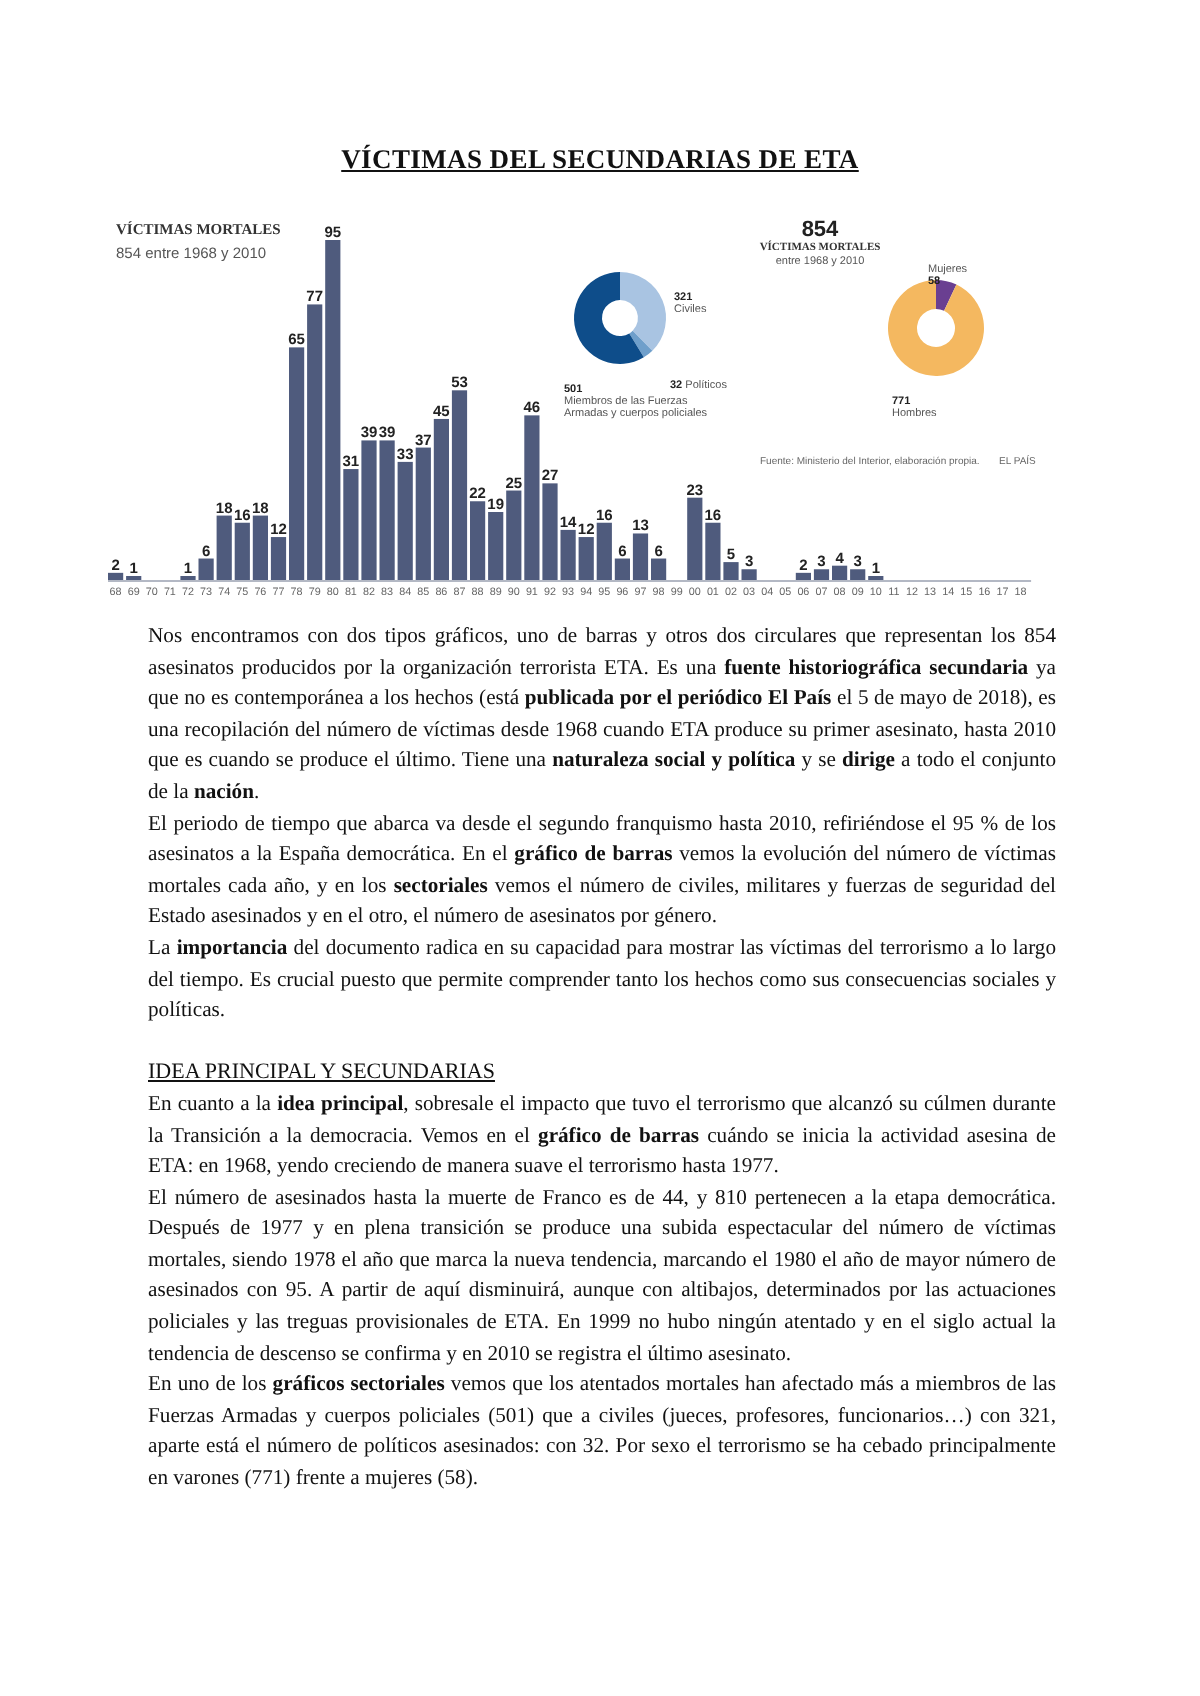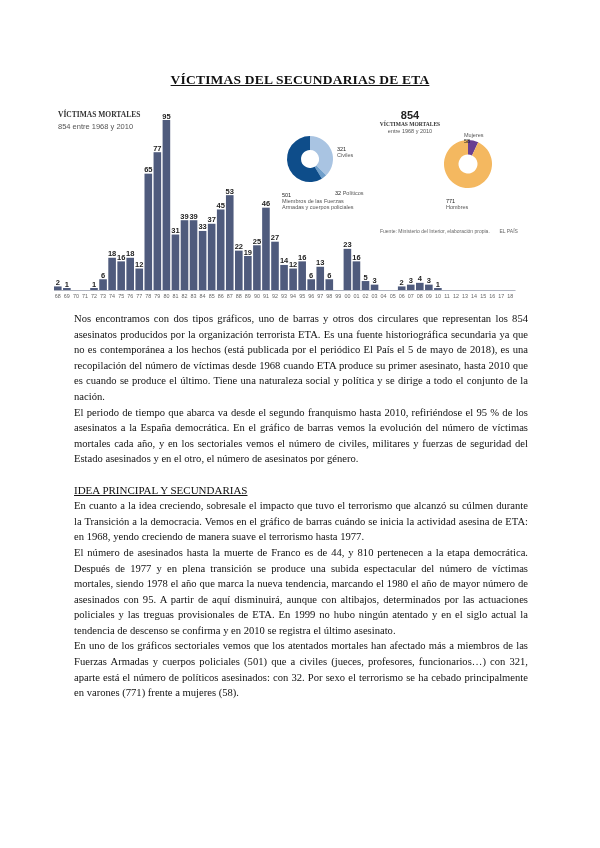--- a/index.html
+++ b/index.html
@@ -13,21 +13,21 @@
   .pie-total { font-family: Liberation Sans, sans-serif; font-weight: bold; font-size: 11px; color: #222; line-height: 11px; }
   .pie-hdr-title { font-family: "Liberation Serif", serif; font-weight: bold; font-size: 5.5px; color: #333; line-height: 7px; }
   .pie-hdr-sub { font-family: "Liberation Sans", sans-serif; font-size: 5.5px; color: #555; line-height: 6px; }
   .lbl { position: absolute; font-family: "Liberation Sans", sans-serif; font-size: 5.5px; color: #555; line-height: 6px; white-space: nowrap; }
   .lbl b { color: #222; }
   .source { position: absolute; left: 330px; top: 124px; font-family: "Liberation Sans", sans-serif; font-size: 5px; color: #666; white-space: nowrap; }
   .content { position: absolute; left: 74px; top: 311px; width: 454px; font-size: 10.6px; line-height: 15.6px; text-align: justify; }
   .content p { margin: 0; }
   .content h2 { margin: 0; font-size: 11px; font-weight: normal; text-decoration: underline; line-height: 15.6px; }
   .spacer { height: 15.6px; }
-  b { font-weight: normal; }
+  b { font-weight: bold; }
 </style>
 </head>
 <body>
 
 <div class="page-title">VÍCTIMAS DEL SECUNDARIAS DE ETA</div>
 
 <div class="infographic">
   <div class="bar-title">VÍCTIMAS MORTALES</div>
   <div class="bar-sub">854 entre 1968 y 2010</div>
 
@@ -201,18 +201,19 @@
   <div class="source">
     <span>Fuente: Ministerio del Interior, elaboración propia.</span>
     &nbsp;&nbsp;&nbsp;&nbsp;&nbsp;
     <span>EL PAÍS</span>
   </div>
 </div>
 
 <div class="content">
   <p><span>Nos encontramos con dos tipos gráficos, uno de barras y otros dos circulares que representan los 854 asesinatos producidos por la organización terrorista ETA. Es una </span><b>fuente historiográfica secundaria</b><span> ya que no es contemporánea a los hechos (está </span><b>publicada por el periódico El País</b><span> el 5 de mayo de 2018), es una recopilación del número de víctimas desde 1968 cuando ETA produce su primer asesinato, hasta 2010 que es cuando se produce el último. Tiene una </span><b>naturaleza social y política</b><span> y se </span><b>dirige</b><span> a todo el conjunto de la </span><b>nación</b><span>.</span></p>
   <p><span>El periodo de tiempo que abarca va desde el segundo franquismo hasta 2010, refiriéndose el 95 % de los asesinatos a la España democrática. En el </span><b>gráfico de barras</b><span> vemos la evolución del número de víctimas mortales cada año, y en los </span><b>sectoriales</b><span> vemos el número de civiles, militares y fuerzas de seguridad del Estado asesinados y en el otro, el número de asesinatos por género.</span></p>
+  <p><span>La </span><b>importancia</b><span> del documento radica en su capacidad para mostrar las víctimas del terrorismo a lo largo del tiempo. Es crucial puesto que permite comprender tanto los hechos como sus consecuencias sociales y políticas.</span></p>
   <div class="spacer"></div>
   <h2>IDEA PRINCIPAL Y SECUNDARIAS</h2>
-  <p><span>En cuanto a la </span><b>idea creciendo</b><span>, sobresale el impacto que tuvo el terrorismo que alcanzó su cúlmen durante la Transición a la democracia. Vemos en el </span><b>gráfico de barras</b><span> cuándo se inicia la actividad asesina de ETA: en 1968, yendo creciendo de manera suave el terrorismo hasta 1977.</span></p>
+  <p><span>En cuanto a la </span><b>idea principal</b><span>, sobresale el impacto que tuvo el terrorismo que alcanzó su cúlmen durante la Transición a la democracia. Vemos en el </span><b>gráfico de barras</b><span> cuándo se inicia la actividad asesina de ETA: en 1968, yendo creciendo de manera suave el terrorismo hasta 1977.</span></p>
   <p>El número de asesinados hasta la muerte de Franco es de 44, y 810 pertenecen a la etapa democrática. Después de 1977 y en plena transición se produce una subida espectacular del número de víctimas mortales, siendo 1978 el año que marca la nueva tendencia, marcando el 1980 el año de mayor número de asesinados con 95. A partir de aquí disminuirá, aunque con altibajos, determinados por las actuaciones policiales y las treguas provisionales de ETA. En 1999 no hubo ningún atentado y en el siglo actual la tendencia de descenso se confirma y en 2010 se registra el último asesinato.</p>
   <p><span>En uno de los </span><b>gráficos sectoriales</b><span> vemos que los atentados mortales han afectado más a miembros de las Fuerzas Armadas y cuerpos policiales (501) que a civiles (jueces, profesores, funcionarios…) con 321, aparte está el número de políticos asesinados: con 32. Por sexo el terrorismo se ha cebado principalmente en varones (771) frente a mujeres (58).</span></p>
 </div>
 
 </body></html>

